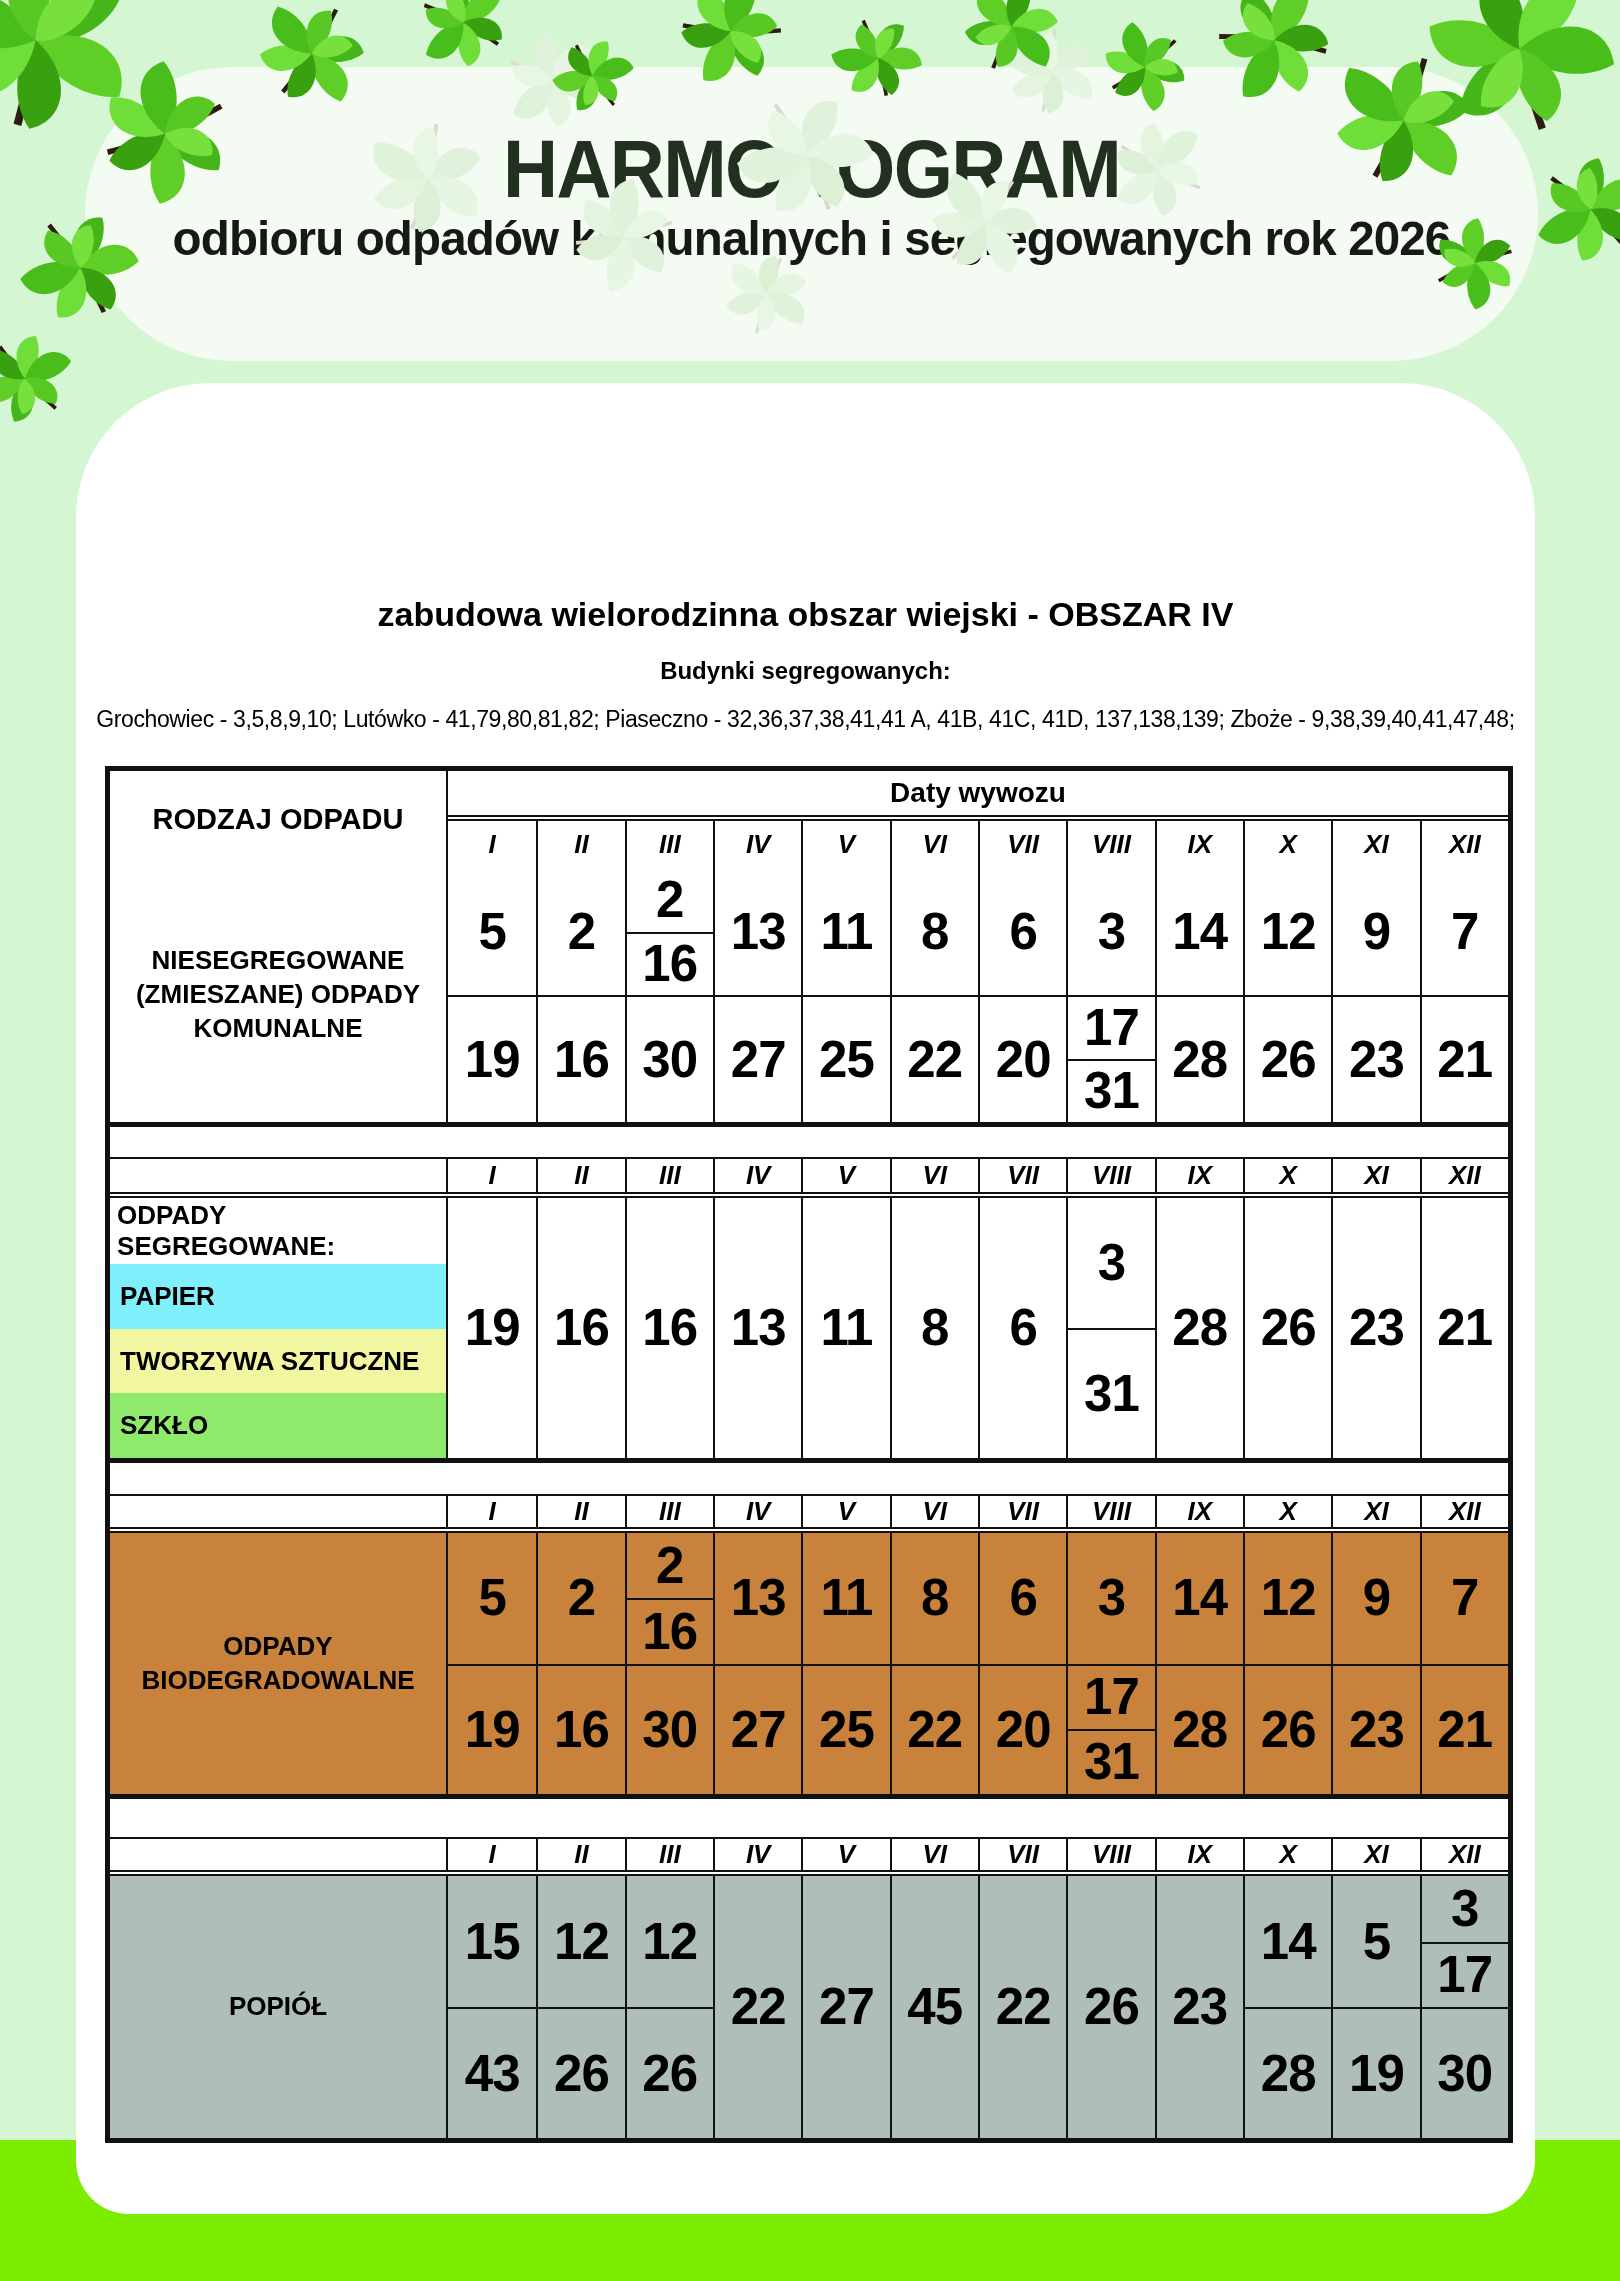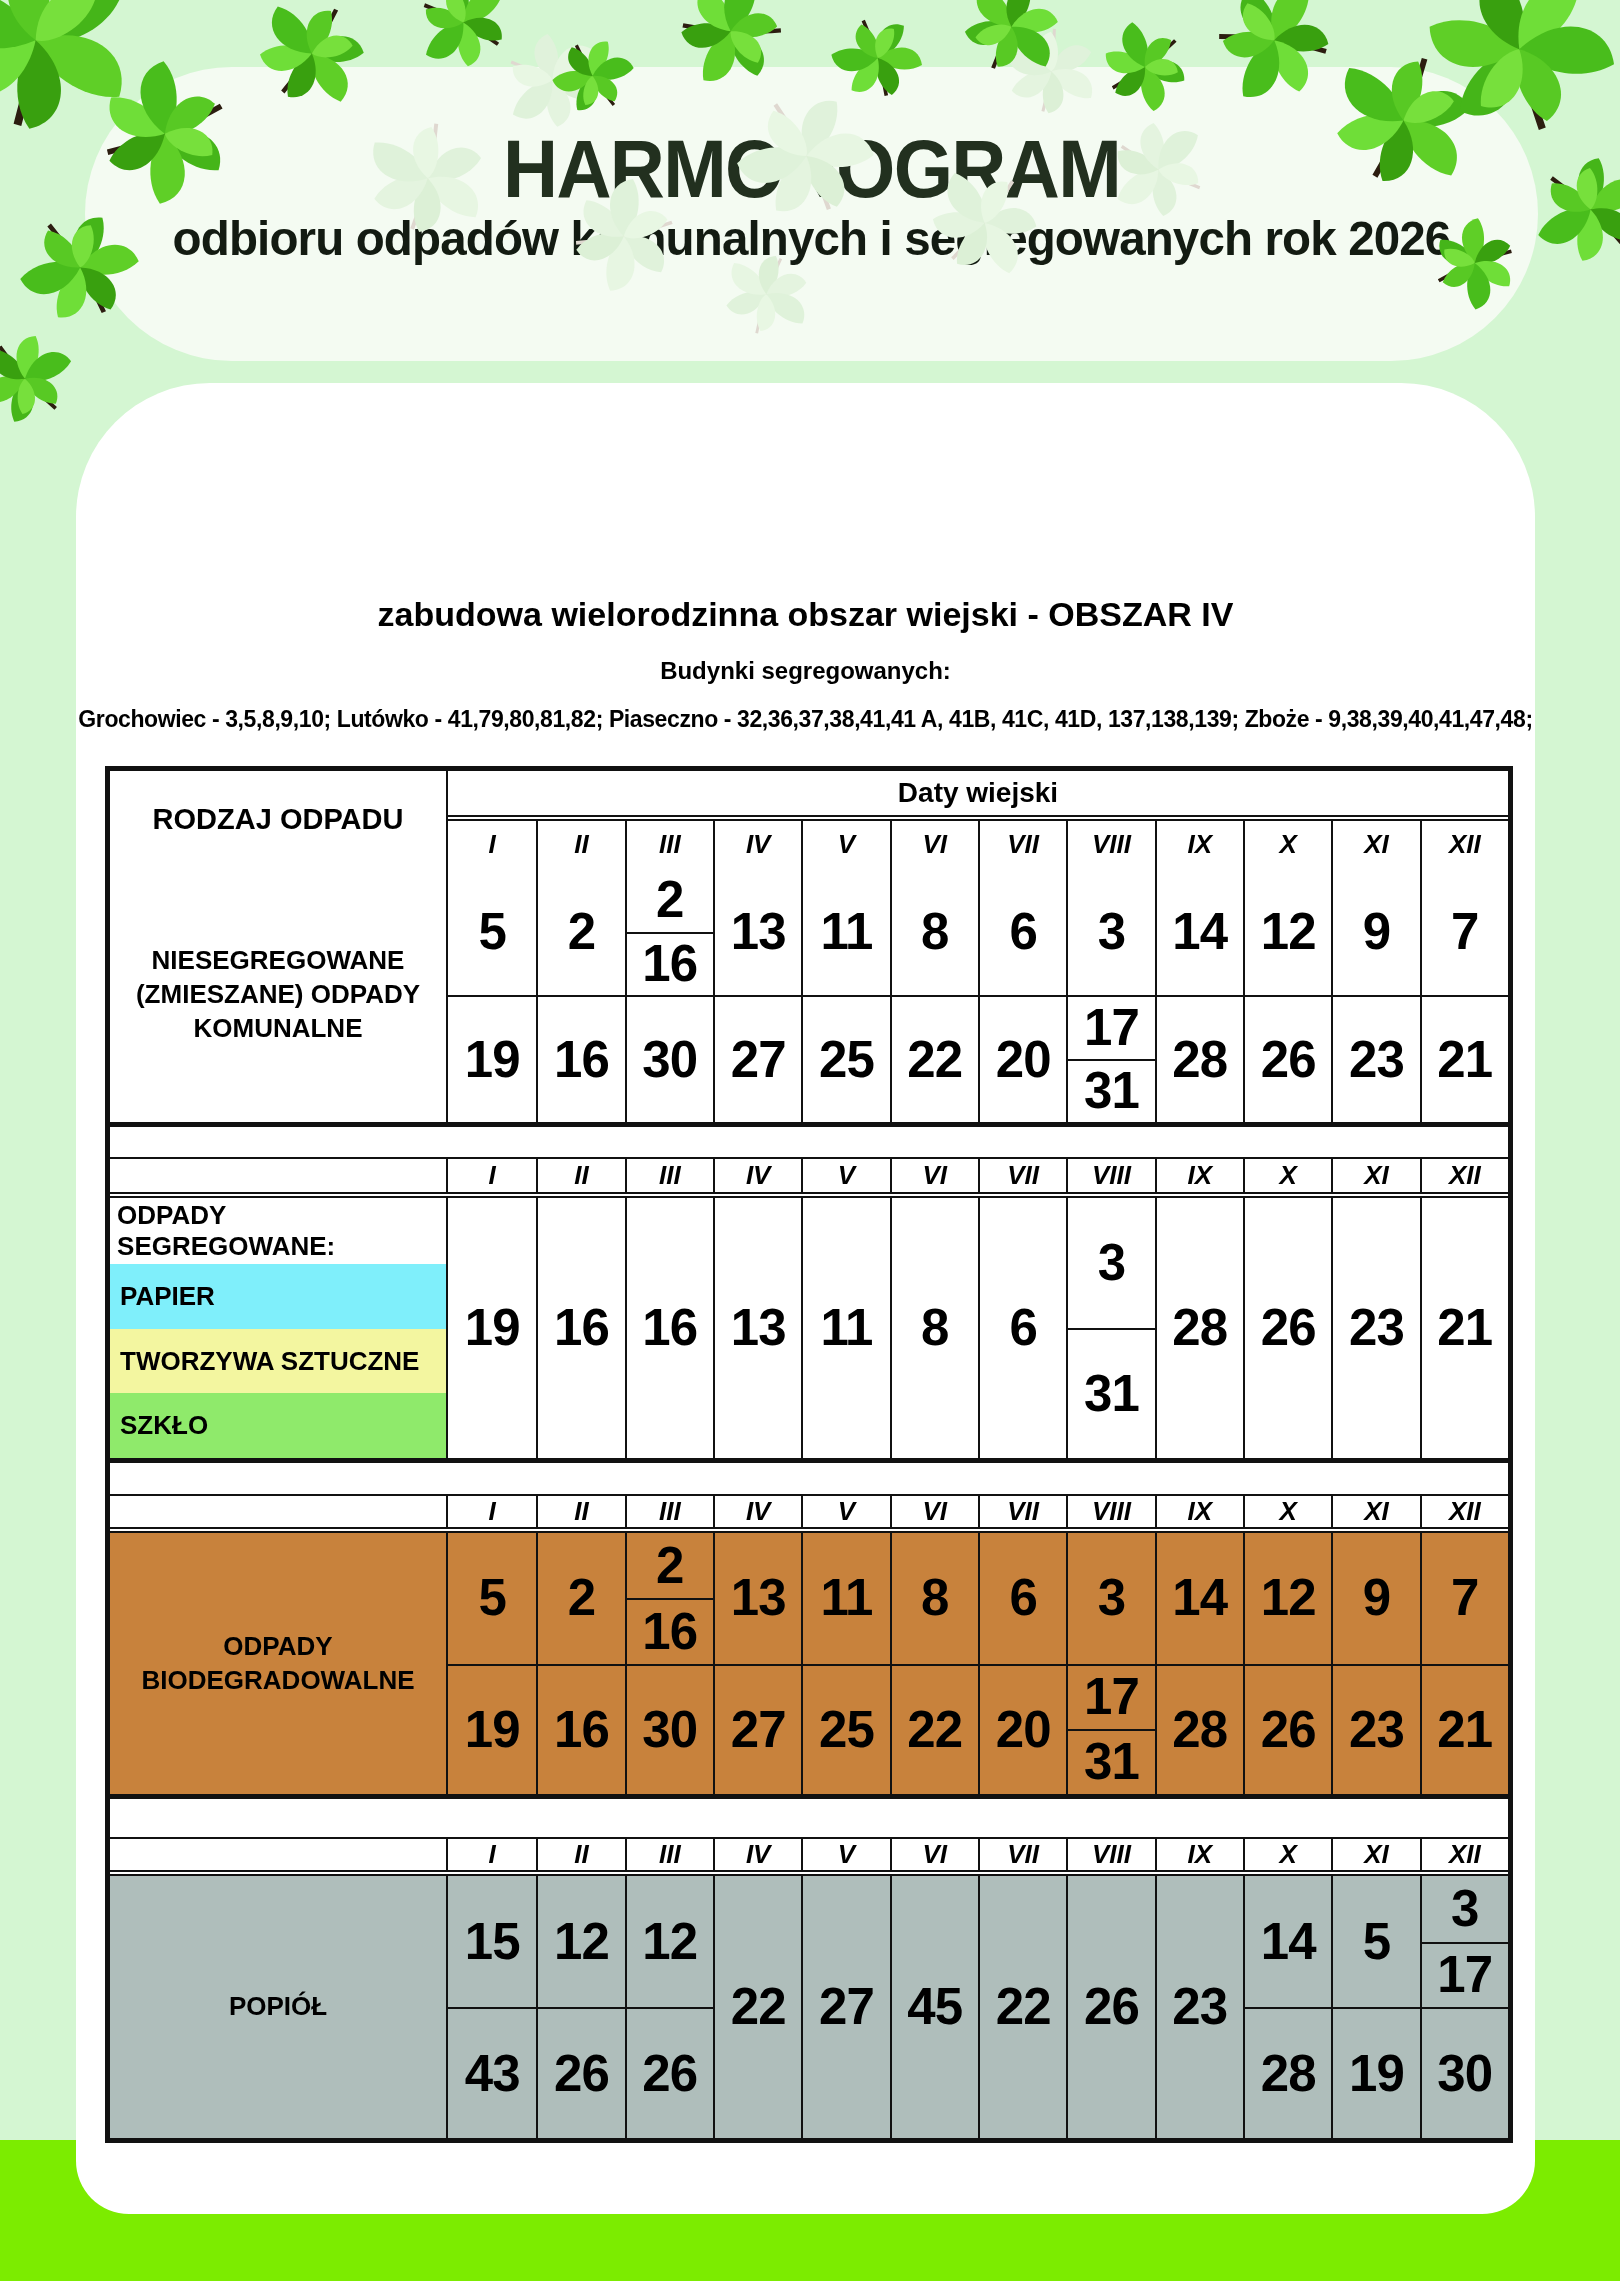--- a/index.html
+++ b/index.html
@@ -15,21 +15,21 @@
   .blob .t1{margin:61px 0 0 0;text-align:center;font-size:82px;font-weight:800;letter-spacing:-1.8px;color:#22301F;transform:scaleX(.93);line-height:1.0;}
   .blob .t2{margin:3.6px 0 0 0;text-align:center;font-size:49px;font-weight:700;letter-spacing:-0.9px;color:#131B12;transform:scaleX(.97);line-height:1.0;}
 
   
   .leaves{position:absolute;left:0;top:0;z-index:3;pointer-events:none;}
 
   
   .card{position:absolute;left:76px;top:383px;width:1459px;height:1831px;background:#FFFFFF;border-radius:134px 134px 53px 53px;z-index:2;}
   .area-title{position:absolute;top:212px;left:0;width:100%;text-align:center;font-size:34px;font-weight:700;color:#000;}
   .bld-label{position:absolute;top:274px;left:0;width:100%;text-align:center;font-size:24px;font-weight:700;color:#000;}
-  .bld-list{position:absolute;top:323px;left:0;width:100%;text-align:center;font-size:23px;font-weight:700;letter-spacing:-0.4px;color:#000;}
+  .bld-list{position:absolute;top:323px;left:0;width:100%;text-align:center;font-size:23px;font-weight:400;letter-spacing:-0.4px;color:#000;}
 
   
   .tbl{position:absolute;left:29px;top:383px;width:1408px;border:5.3px solid #111;background:#fff;}
   .grid{display:grid;grid-template-columns:338px repeat(12,1fr);}
 
   .thead{height:97px;grid-template-rows:50px 47px;}
   .rodzaj{grid-column:1;grid-row:1/3;border-right:2.7px solid #111;display:flex;align-items:center;justify-content:center;font-weight:700;font-size:29px;}
   .daty{grid-column:2/14;grid-row:1;border-bottom:6.2px double #111;display:flex;align-items:center;justify-content:center;font-weight:700;font-size:28px;}
   .mh{display:flex;align-items:center;justify-content:center;font-weight:700;font-style:italic;font-size:26px;border-left:2.7px solid #111;}
   .mh.f{border-left:none;}
@@ -126,21 +126,21 @@
 
   <div class="card">
     <div class="area-title">zabudowa wielorodzinna obszar wiejski - OBSZAR IV</div>
     <div class="bld-label">Budynki segregowanych:</div>
     <div class="bld-list">Grochowiec - 3,5,8,9,10; Lutówko - 41,79,80,81,82; Piaseczno - 32,36,37,38,41,41 A, 41B, 41C, 41D, 137,138,139; Zboże - 9,38,39,40,41,47,48;</div>
 
     <div class="tbl">
 
       <div class="grid thead">
         <div class="rodzaj">RODZAJ ODPADU</div>
-        <div class="daty">Daty wiejski</div>
+        <div class="daty">Daty wywozu</div>
         <div class="mh f">I</div>
         <div class="mh">II</div>
         <div class="mh">III</div>
         <div class="mh">IV</div>
         <div class="mh">V</div>
         <div class="mh">VI</div>
         <div class="mh">VII</div>
         <div class="mh">VIII</div>
         <div class="mh">IX</div>
         <div class="mh">X</div>

